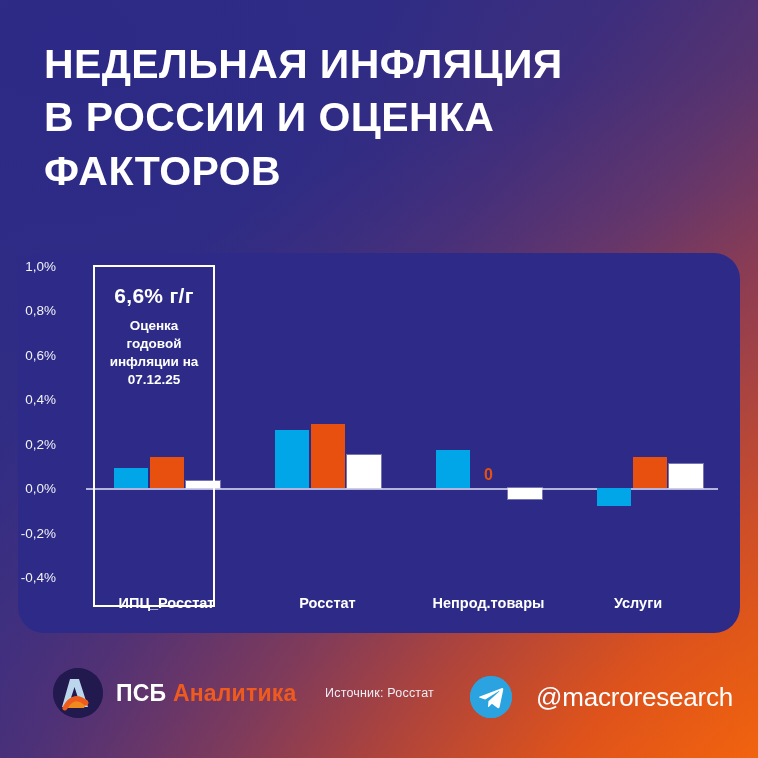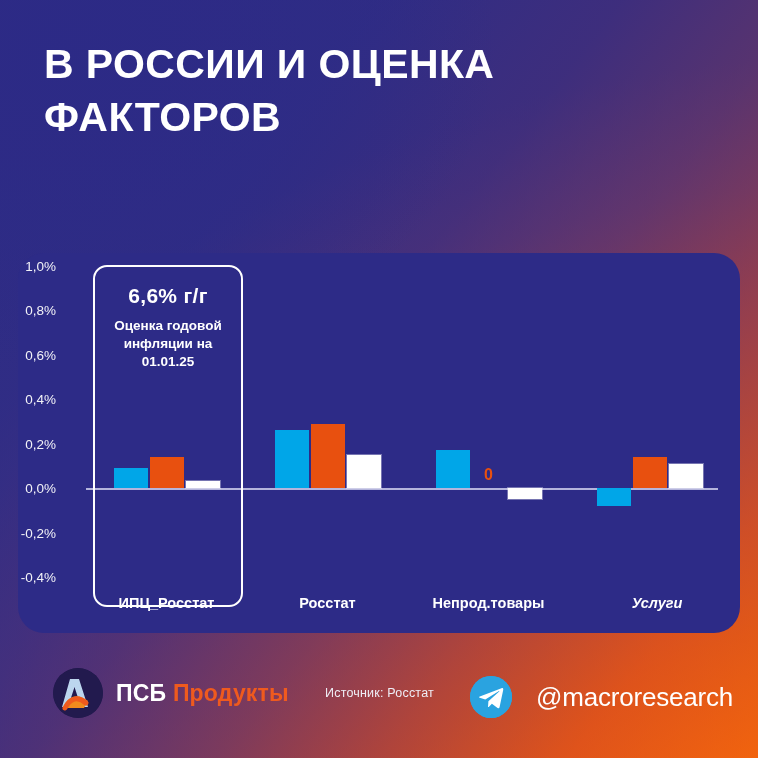--- a/index.html
+++ b/index.html
@@ -48,22 +48,22 @@
     white-space:nowrap;
   }
 
   .zeroline{
     position:absolute;left:68px;right:22px;height:1.5px;
     background:rgba(205,205,235,.85);
   }
 
   
   .callout{
-    position:absolute;left:75px;top:12px;width:150px;height:342px;
-    border:2px solid #ffffff;border-radius:14px;
+    position:absolute;left:75px;top:12px;width:122px;height:342px;
+    border:2px solid #ffffff;border-radius:0;
     box-sizing:border-box;
   }
   .callout-big{
     position:absolute;left:0;right:0;top:17px;text-align:center;
     color:#ffffff;font-size:21px;font-weight:bold;letter-spacing:.3px;
   }
   .callout-sub{
     position:absolute;left:6px;right:6px;top:50px;text-align:center;
     color:#ffffff;font-size:13.5px;font-weight:bold;line-height:1.33;
   }
@@ -114,20 +114,21 @@
     margin-left:24px;color:#ffffff;font-size:26px;letter-spacing:-.2px;white-space:nowrap;
   }
 </style>
 </head>
 <body>
 
 <div class="poster">
   <div class="layer">
 
     <div class="title">
+      <span class="title-line">НЕДЕЛЬНАЯ ИНФЛЯЦИЯ</span>
       <span class="title-line">В РОССИИ И ОЦЕНКА</span>
       <span class="title-line">ФАКТОРОВ</span>
     </div>
 
     <div class="panel">
       <div class="plot" id="plot">
 
         <div class="zeroline" id="zeroline" style="top: 235.143px;"></div>
 
         <div id="yticks">
@@ -136,21 +137,21 @@
             <div class="ytick" style="top: 101.857px;">0,6%</div>
             <div class="ytick" style="top: 146.286px;">0,4%</div>
             <div class="ytick" style="top: 190.714px;">0,2%</div>
             <div class="ytick" style="top: 235.143px;">0,0%</div>
             <div class="ytick" style="top: 279.571px;">-0,2%</div>
             <div class="ytick" style="top: 324px;">-0,4%</div>
           </div>
 
         <div class="callout">
           <div class="callout-big">6,6% г/г</div>
-          <div class="callout-sub">Оценка годовой инфляции на 01.01.25</div>
+          <div class="callout-sub">Оценка годовой инфляции на 07.12.25</div>
         </div>
 
 
         <div class="groups" id="groups">
             <div class="group" style="left: 0px; width: 161px;">
               <div class="bar" style="background: rgb(0, 166, 232); left: 27.5px; top: 215.15px; height: 19.9929px;"></div>
               <div class="bar" style="background: rgb(232, 80, 15); left: 63.5px; top: 204.043px; height: 31.1px;"></div>
               <div class="bar white" style="background: rgb(255, 255, 255); left: 99.5px; top: 228.479px; height: 6.66429px;"></div>
               <div class="xlabel" style="left: 80.5px;">ИПЦ_Росстат</div>
             </div>
@@ -163,38 +164,38 @@
             <div class="group" style="left: 322px; width: 161px;">
               <div class="bar" style="background: rgb(0, 166, 232); left: 27.5px; top: 197.379px; height: 37.7643px;"></div>
               <span class="zerolabel" style="color: rgb(232, 80, 15); left: 80.5px; top: 231.143px;">0</span>
               <div class="bar white" style="background: rgb(255, 255, 255); left: 99.5px; top: 235.143px; height: 11.1071px;"></div>
               <div class="xlabel" style="left: 80.5px;">Непрод.товары</div>
             </div>
             <div class="group" style="left: 483px; width: 161px;">
               <div class="bar" style="background: rgb(0, 166, 232); left: 27.5px; top: 235.143px; height: 17.7714px;"></div>
               <div class="bar" style="background: rgb(232, 80, 15); left: 63.5px; top: 204.043px; height: 31.1px;"></div>
               <div class="bar white" style="background: rgb(255, 255, 255); left: 99.5px; top: 210.707px; height: 24.4357px;"></div>
-              <div class="xlabel" style="left: 88px; font-style: italic;">Услуги</div>
+              <div class="xlabel" style="left: 69px;">Услуги</div>
             </div>
           </div>
 
       </div>
     </div>
 
     <div class="logo">
       <span class="logo-badge">
         <svg width="50" height="50" viewBox="0 0 50 50" aria-hidden="true">
           <circle cx="25" cy="25" r="25" fill="#221a4e"></circle>
           <path d="M17 11 L26 11 L35 39 L28 39 L21.5 19 L15 39 L9 39 Z" fill="#bcd6ee"></path>
           <path d="M10 40 C15 27, 25 25, 35 33 L31 40 Z" fill="#f08a1e"></path>
           <path d="M12 40 C17 30, 25 28, 33 35" stroke="#ef5a1e" stroke-width="5" fill="none" stroke-linecap="round"></path>
         </svg>
       </span>
       <span class="logo-text">
-        <span class="logo-psb">ПСБ </span><span class="logo-an">Продукты</span>
+        <span class="logo-psb">ПСБ </span><span class="logo-an">Аналитика</span>
       </span>
     </div>
 
     <div class="source">Источник: Росстат</div>
 
     <div class="tg">
       <span class="tg-circle">
         <svg width="42" height="42" viewBox="0 0 42 42" aria-hidden="true">
           <circle cx="21" cy="21" r="21" fill="#2aa3e0"></circle>
           <path d="M31.5 12.2 L9.8 20.4 C8.9 20.8 8.9 21.4 9.7 21.7 L15.3 23.4 L28.6 15.2 C29.1 14.9 29.6 15.1 29.2 15.4 L18.4 25.2 L18.0 31.0 C18.6 31.0 18.9 30.7 19.2 30.4 L21.9 27.8 L27.6 32.0 C28.6 32.6 29.3 32.3 29.6 31.1 L33.2 13.9 C33.5 12.5 32.7 11.8 31.5 12.2 Z" fill="#ffffff"></path>

